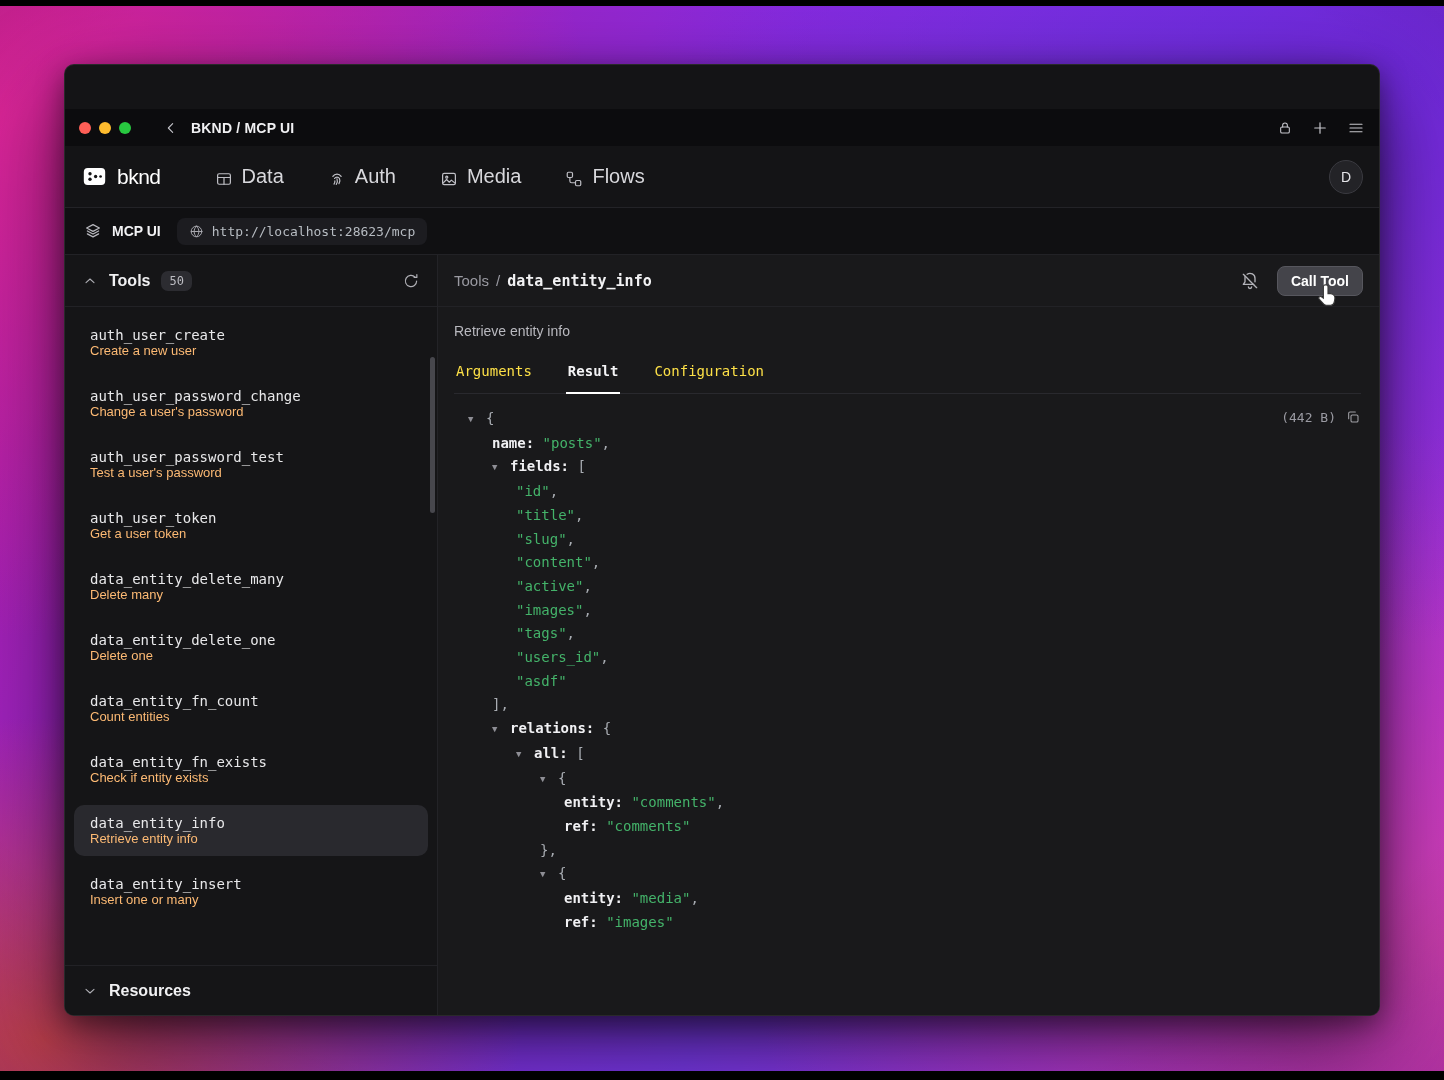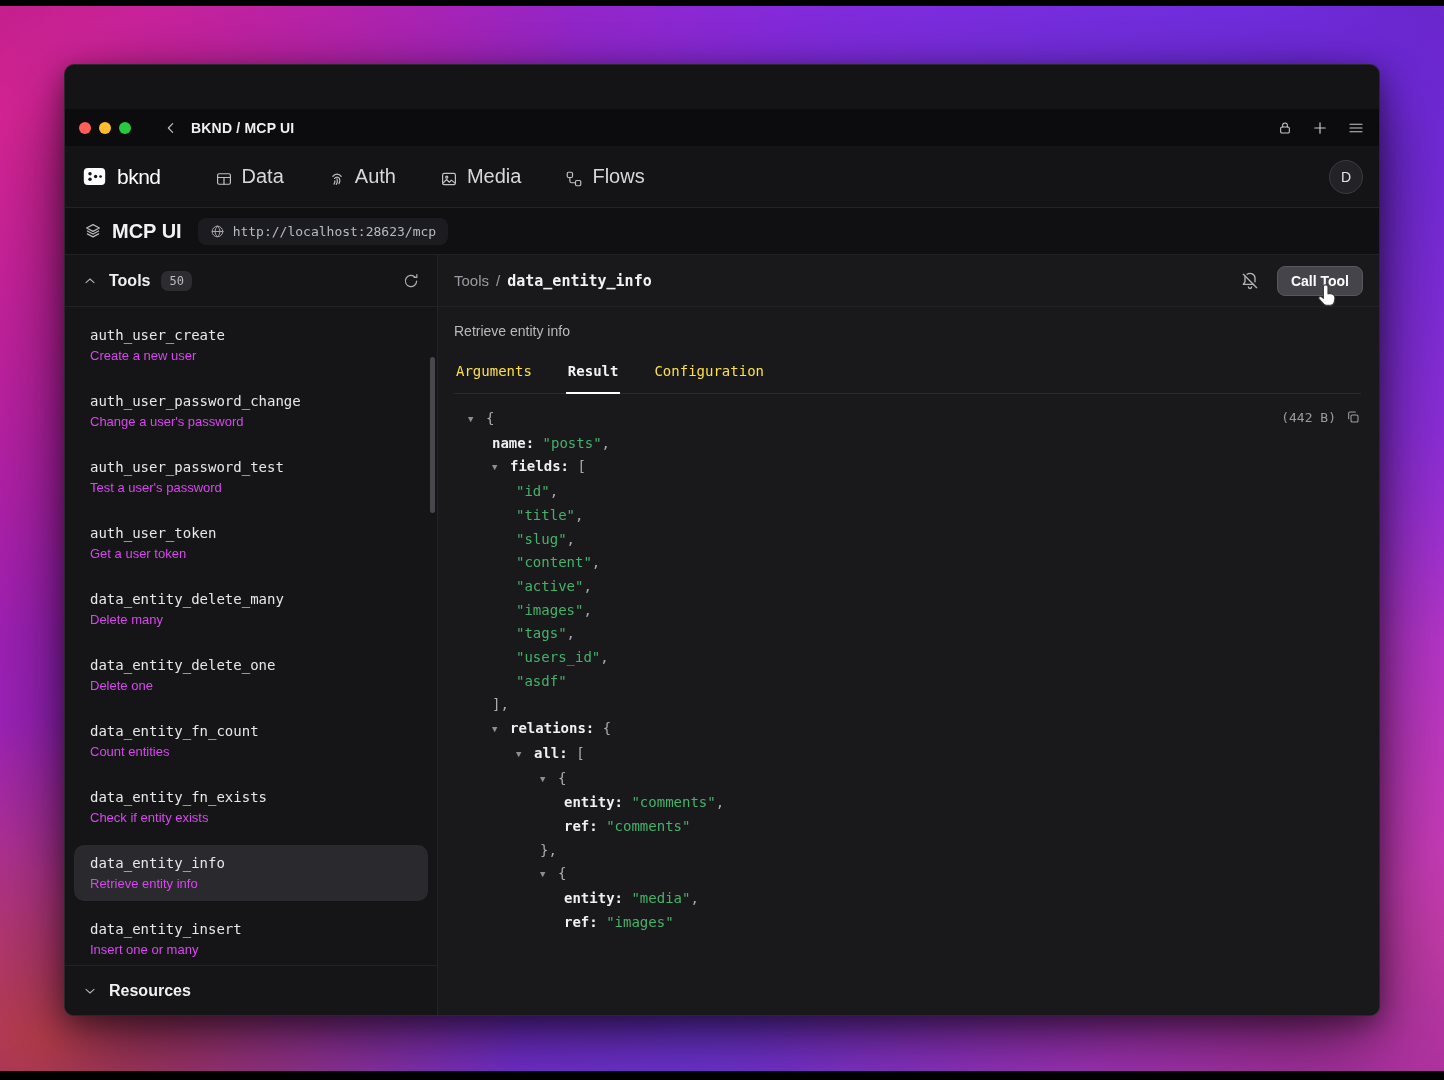--- a/index.html
+++ b/index.html
@@ -58,40 +58,40 @@
   .logo-text { font-size:21px; font-weight:400; color:#fff; letter-spacing:-.5px; }
   .main-nav { margin-left:54px; display:flex; gap:44px; }
   .nav-item { display:flex; align-items:flex-end; gap:9px; color:#d8d8dc; font-size:20px; cursor:pointer; }
   .nav-item .ic { color:#bfbfc5; }
   .avatar { margin-left:auto; width:34px; height:34px; border-radius:50%; background:#232327; border:1px solid #3a3a40;
             display:flex; align-items:center; justify-content:center; font-size:14px; color:#e4e4e8; cursor:pointer; }
 
   
   .mcp-bar { flex:none; height:47px; background:#101012; border-bottom:1px solid #222226; display:flex; align-items:center; padding:0 19px; }
   .mcp-bar .ic { color:#b9b9bf; }
-  .mcp-title { margin-left:10px; font-size:20px; font-weight:700; color:#f2f2f4; }
+  .mcp-title { margin-left:10px; font-size:14px; font-weight:700; color:#f2f2f4; }
   .url-chip { margin-left:16px; display:flex; align-items:center; gap:8px; background:#1c1c20; border-radius:8px; padding:6px 12px; cursor:pointer; }
   .url-chip .ic { color:#a7a7ad; }
   .url-text { font-family:"DejaVu Sans Mono","Liberation Mono",monospace; font-size:13px; color:#b7bcc2; }
 
   
   .content { flex:1; min-height:0; display:flex; background:#19191b; }
 
   
   .sidebar { flex:none; width:373px; background:#151517; border-right:1px solid #232327; display:flex; flex-direction:column; position:relative; }
   .sidebar-head { flex:none; height:52px; display:flex; align-items:center; gap:11px; padding:0 17px; border-bottom:1px solid #222226; }
   .sidebar-head .ic, .sidebar-foot .ic { color:#b0b0b6; cursor:pointer; }
   .sidebar-title { font-size:16px; font-weight:700; color:#f0f0f2; }
   .badge { background:#2c2c31; color:#bcbcc2; font-family:"DejaVu Sans Mono","Liberation Mono",monospace; font-size:12px; padding:3px 8px; border-radius:7px; }
   .refresh-btn { margin-left:auto; }
   .tool-list { flex:1; overflow:hidden; padding:10px 9px 0; }
   .tool-item { padding:10px 16px; border-radius:10px; margin-bottom:10px; cursor:pointer; }
   .tool-item.selected { background:#29292e; }
   .tool-name { font-family:"DejaVu Sans Mono","Liberation Mono",monospace; font-size:14px; color:#e8e8ea; }
-  .tool-desc { margin-top:5px; font-size:13px; color:#d946ef; }
+  .tool-desc { font-size:13px; color:#fdba74; }
   .scroll-thumb { position:absolute; top:102px; right:2px; width:5px; height:156px; border-radius:3px; background:#47474d; }
   .sidebar-foot { flex:none; height:50px; border-top:1px solid #222226; display:flex; align-items:center; gap:11px; padding:0 17px; }
 
   
   .main { flex:1; min-width:0; display:flex; flex-direction:column; }
   .main-toolbar { flex:none; height:52px; display:flex; align-items:center; padding:0 16px; border-bottom:1px solid #222226; position:relative; }
   .crumb-root, .crumb-sep { color:#9a9aa2; font-size:15px; }
   .crumb-sep { margin:0 7px; }
   .crumb-current { color:#f2f2f4; font-family:"DejaVu Sans Mono","Liberation Mono",monospace; font-weight:700; font-size:15px; }
   .toolbar-right { margin-left:auto; display:flex; align-items:center; gap:17px; }

